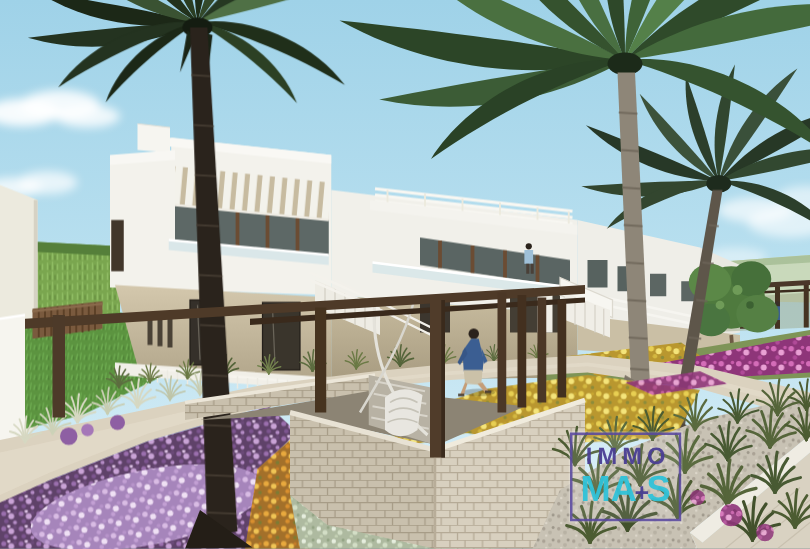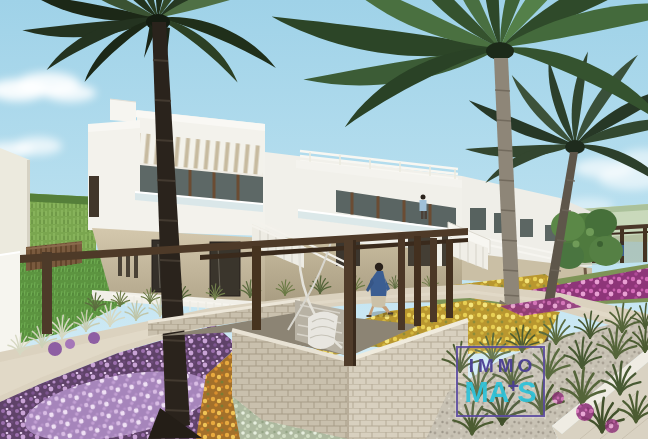--- a/index.html
+++ b/index.html
@@ -7,21 +7,21 @@
          font-family:"Liberation Sans",sans-serif;}
   .stage svg{position:absolute;left:0;top:0;}
   .logo-box{position:absolute;left:456px;top:346px;width:89px;height:71px;
     border:2px solid rgba(90,73,160,.88);
     box-shadow:0 0 0 1px rgba(255,255,255,.22);
     background:rgba(248,248,252,.10);
     display:flex;flex-direction:column;align-items:center;justify-content:center;
     box-sizing:border-box;z-index:5;}
   .logo-top{font-size:19px;font-weight:800;letter-spacing:4px;margin-right:-4px;
     color:rgba(74,62,148,.95);line-height:1;}
-  .logo-bottom{display:flex;align-items:flex-start;line-height:1;margin-top:3px;
+  .logo-bottom{display:flex;align-items:flex-end;line-height:1;margin-top:3px;
     font-size:29px;font-weight:800;color:rgba(47,194,216,.95);}
   .logo-plus{font-size:20px;font-weight:800;color:rgba(74,62,148,.95);
     margin:0 -2px;position:relative;top:-2px;}
 </style>
 </head>
 <body>
 
 <div class="stage">
 <svg width="648" height="439" viewBox="0 0 648 439">
 <defs>

